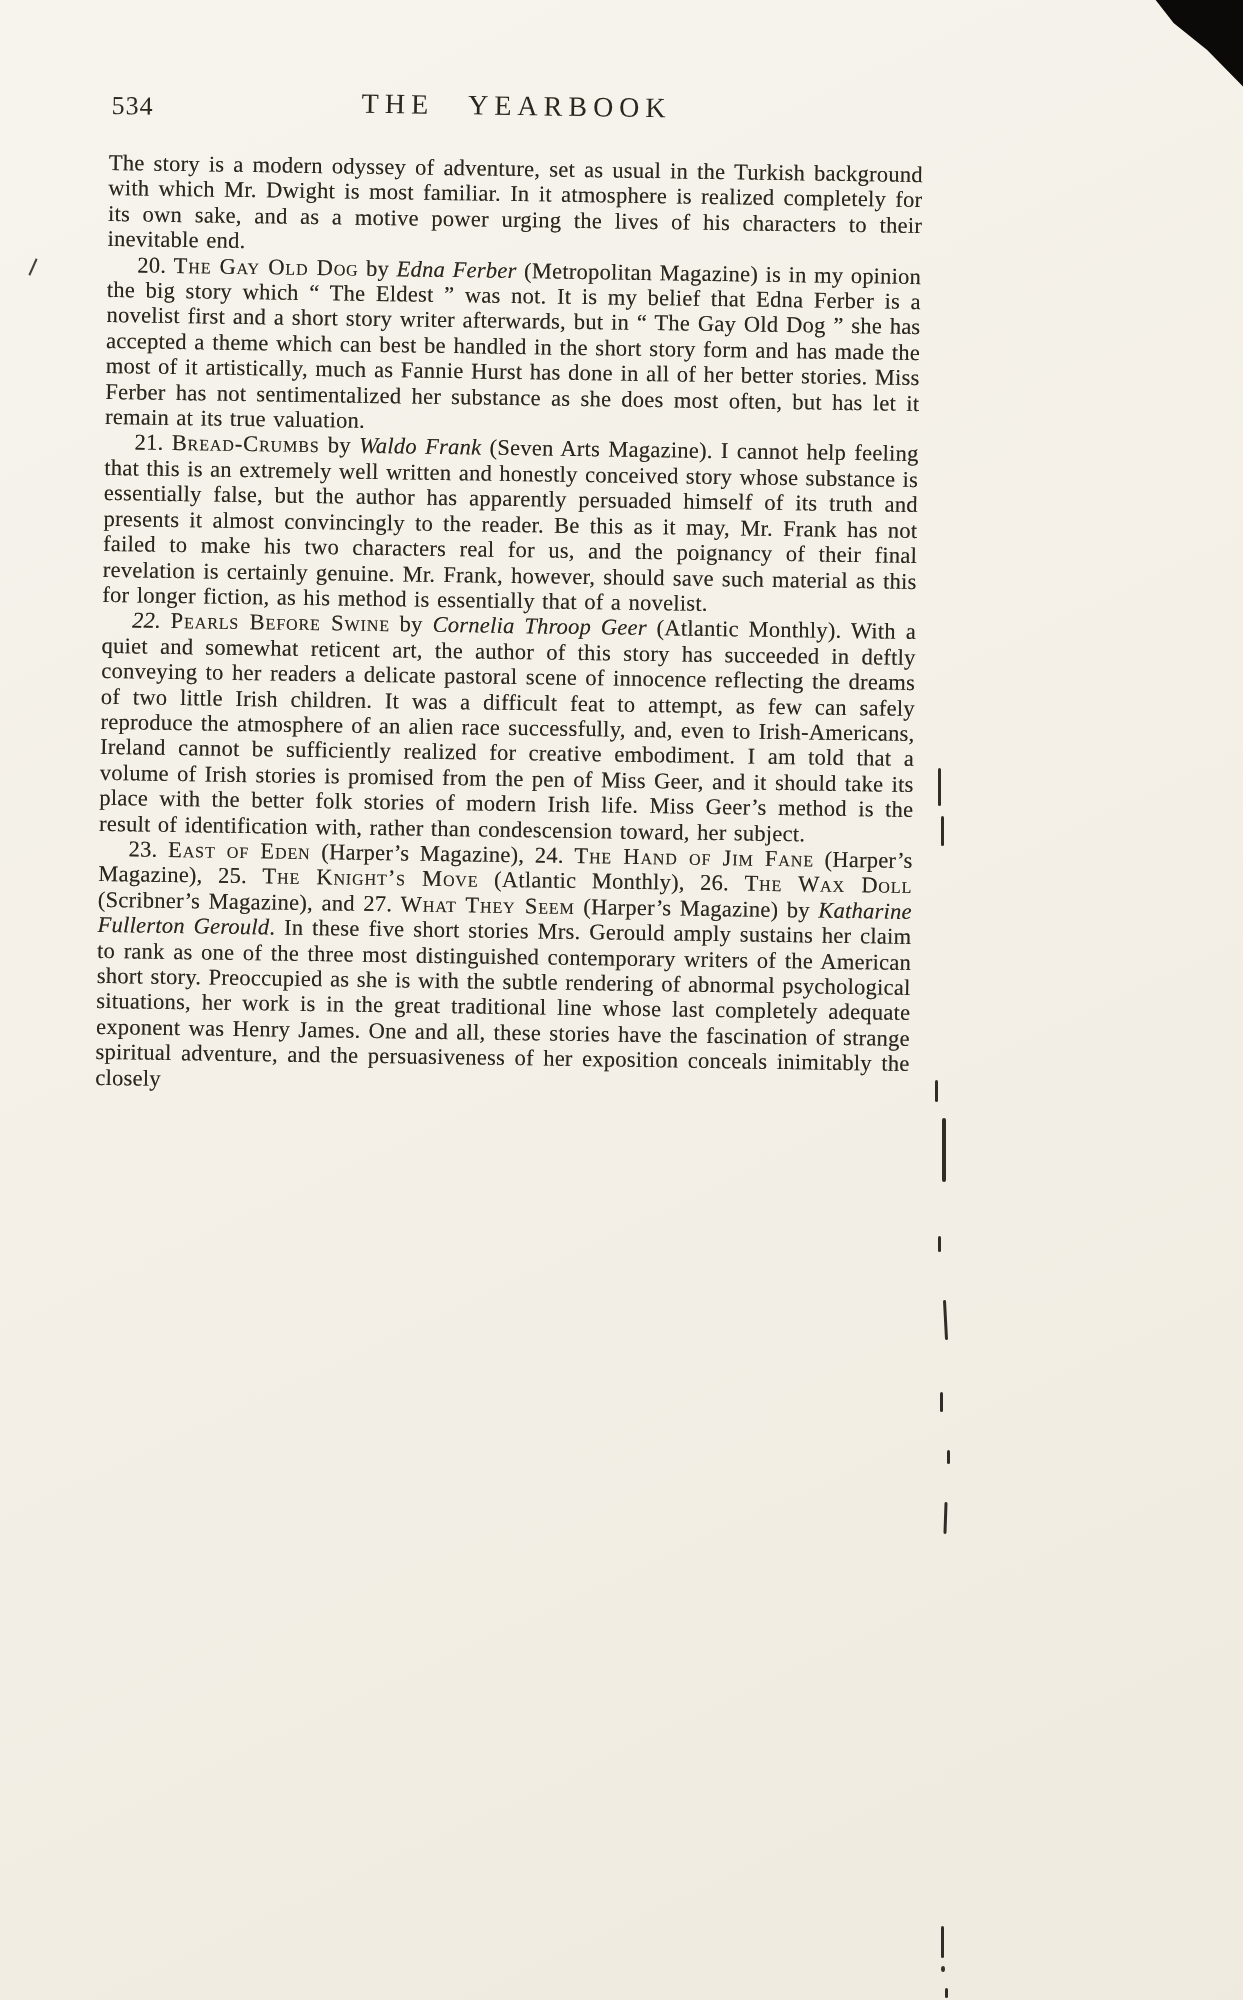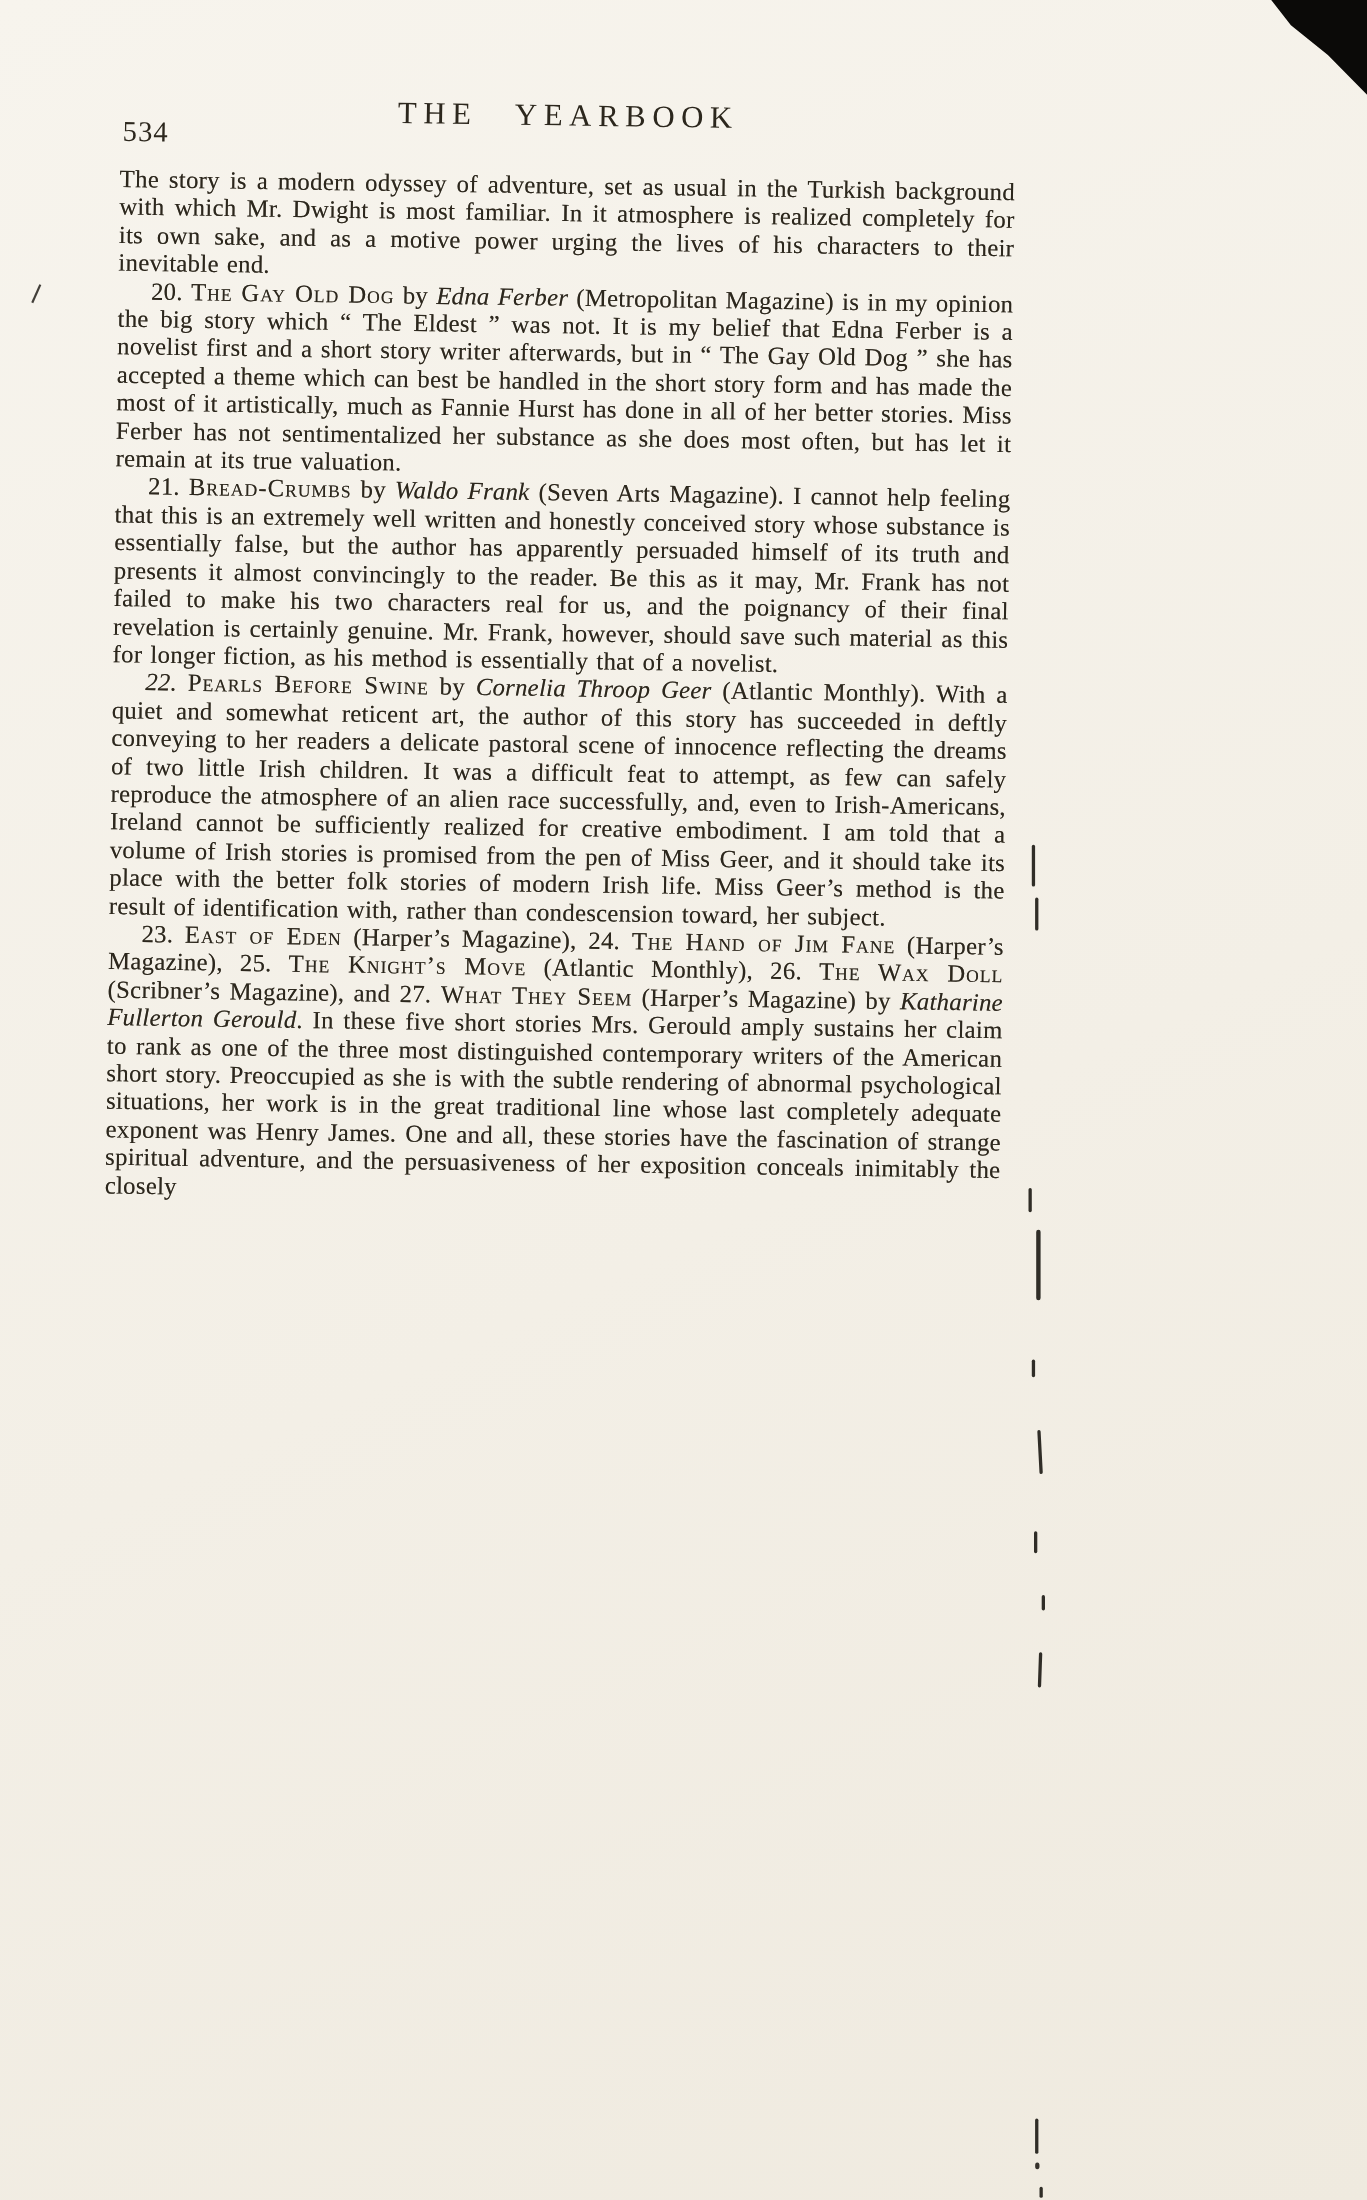--- a/index.html
+++ b/index.html
@@ -12,21 +12,21 @@
     color: var(--ink,#2c271d);
   }
 
   .page-content{
     position:absolute; left:110px; top:84px; width:814px;
     transform: rotate(0.85deg); transform-origin: 0 0;
   }
 
   .page-header{ position:relative; height:42px; margin-bottom:24px; }
   .page-number{
-    position:absolute; left:2px; top:21px; font-size:26px; letter-spacing:1px;
+    position:absolute; left:2px; top:7px; font-size:26px; letter-spacing:1px;
   }
   .running-title{
     position:absolute; left:0; right:0; top:0; text-align:center;
     font-size:28px; letter-spacing:6px; word-spacing:22px;
   }
 
   .page-body{
     font-size:22.5px; line-height:25.4px;
     letter-spacing:0.25px; word-spacing:1.5px;
     text-align:justify;

